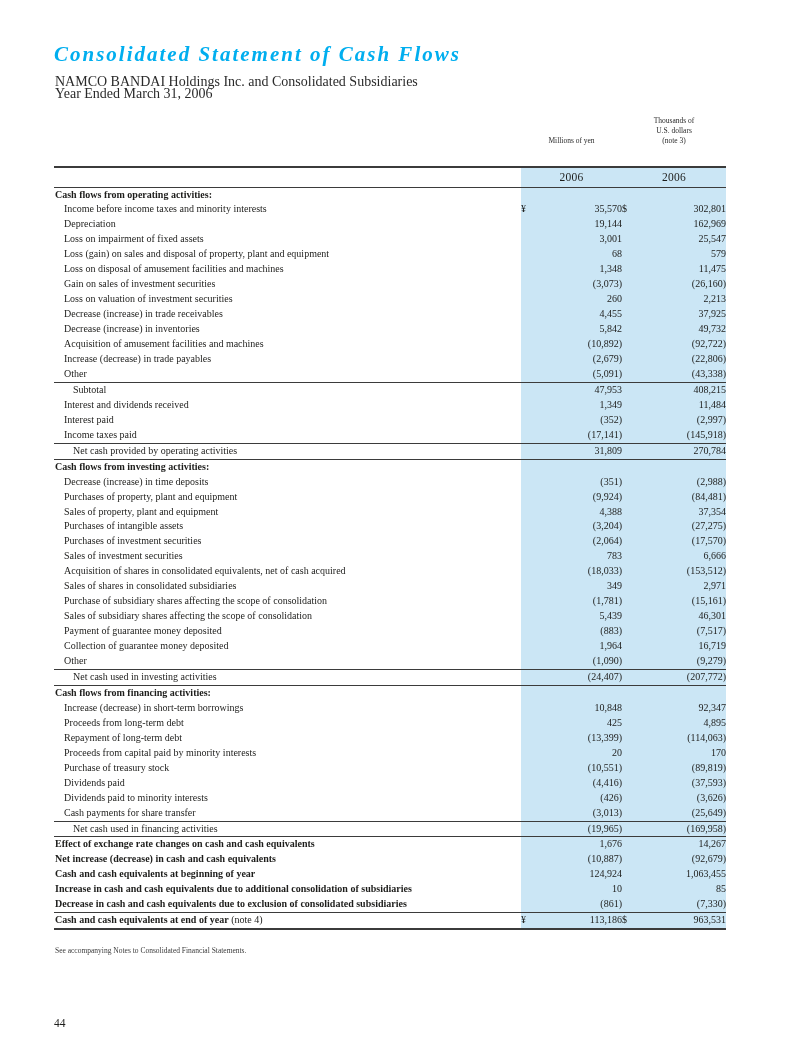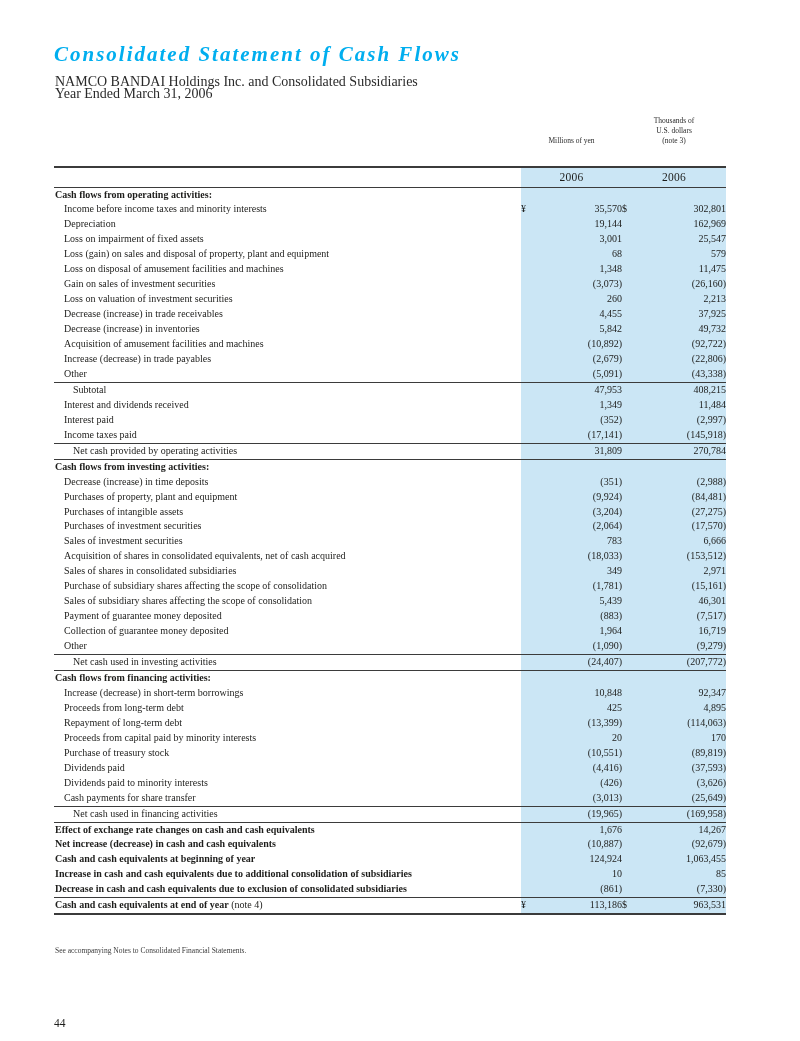--- a/index.html
+++ b/index.html
@@ -420,20 +420,35 @@
       </div>
     </td>
     <td class="num usd">
       <div class="cw">
         <span class="sym"></span>
         <span class="val">(84,481)</span>
       </div>
     </td>
   </tr>
         <tr class="i1">
+    <td class="lbl"><span>Sales of property, plant and equipment</span><span class="note"></span></td>
+    <td class="num yen">
+      <div class="cw">
+        <span class="sym"></span>
+        <span class="val">4,388</span>
+      </div>
+    </td>
+    <td class="num usd">
+      <div class="cw">
+        <span class="sym"></span>
+        <span class="val">37,354</span>
+      </div>
+    </td>
+  </tr>
+        <tr class="i1">
     <td class="lbl"><span>Purchases of intangible assets</span><span class="note"></span></td>
     <td class="num yen">
       <div class="cw">
         <span class="sym"></span>
         <span class="val">(3,204)</span>
       </div>
     </td>
     <td class="num usd">
       <div class="cw">
         <span class="sym"></span>

